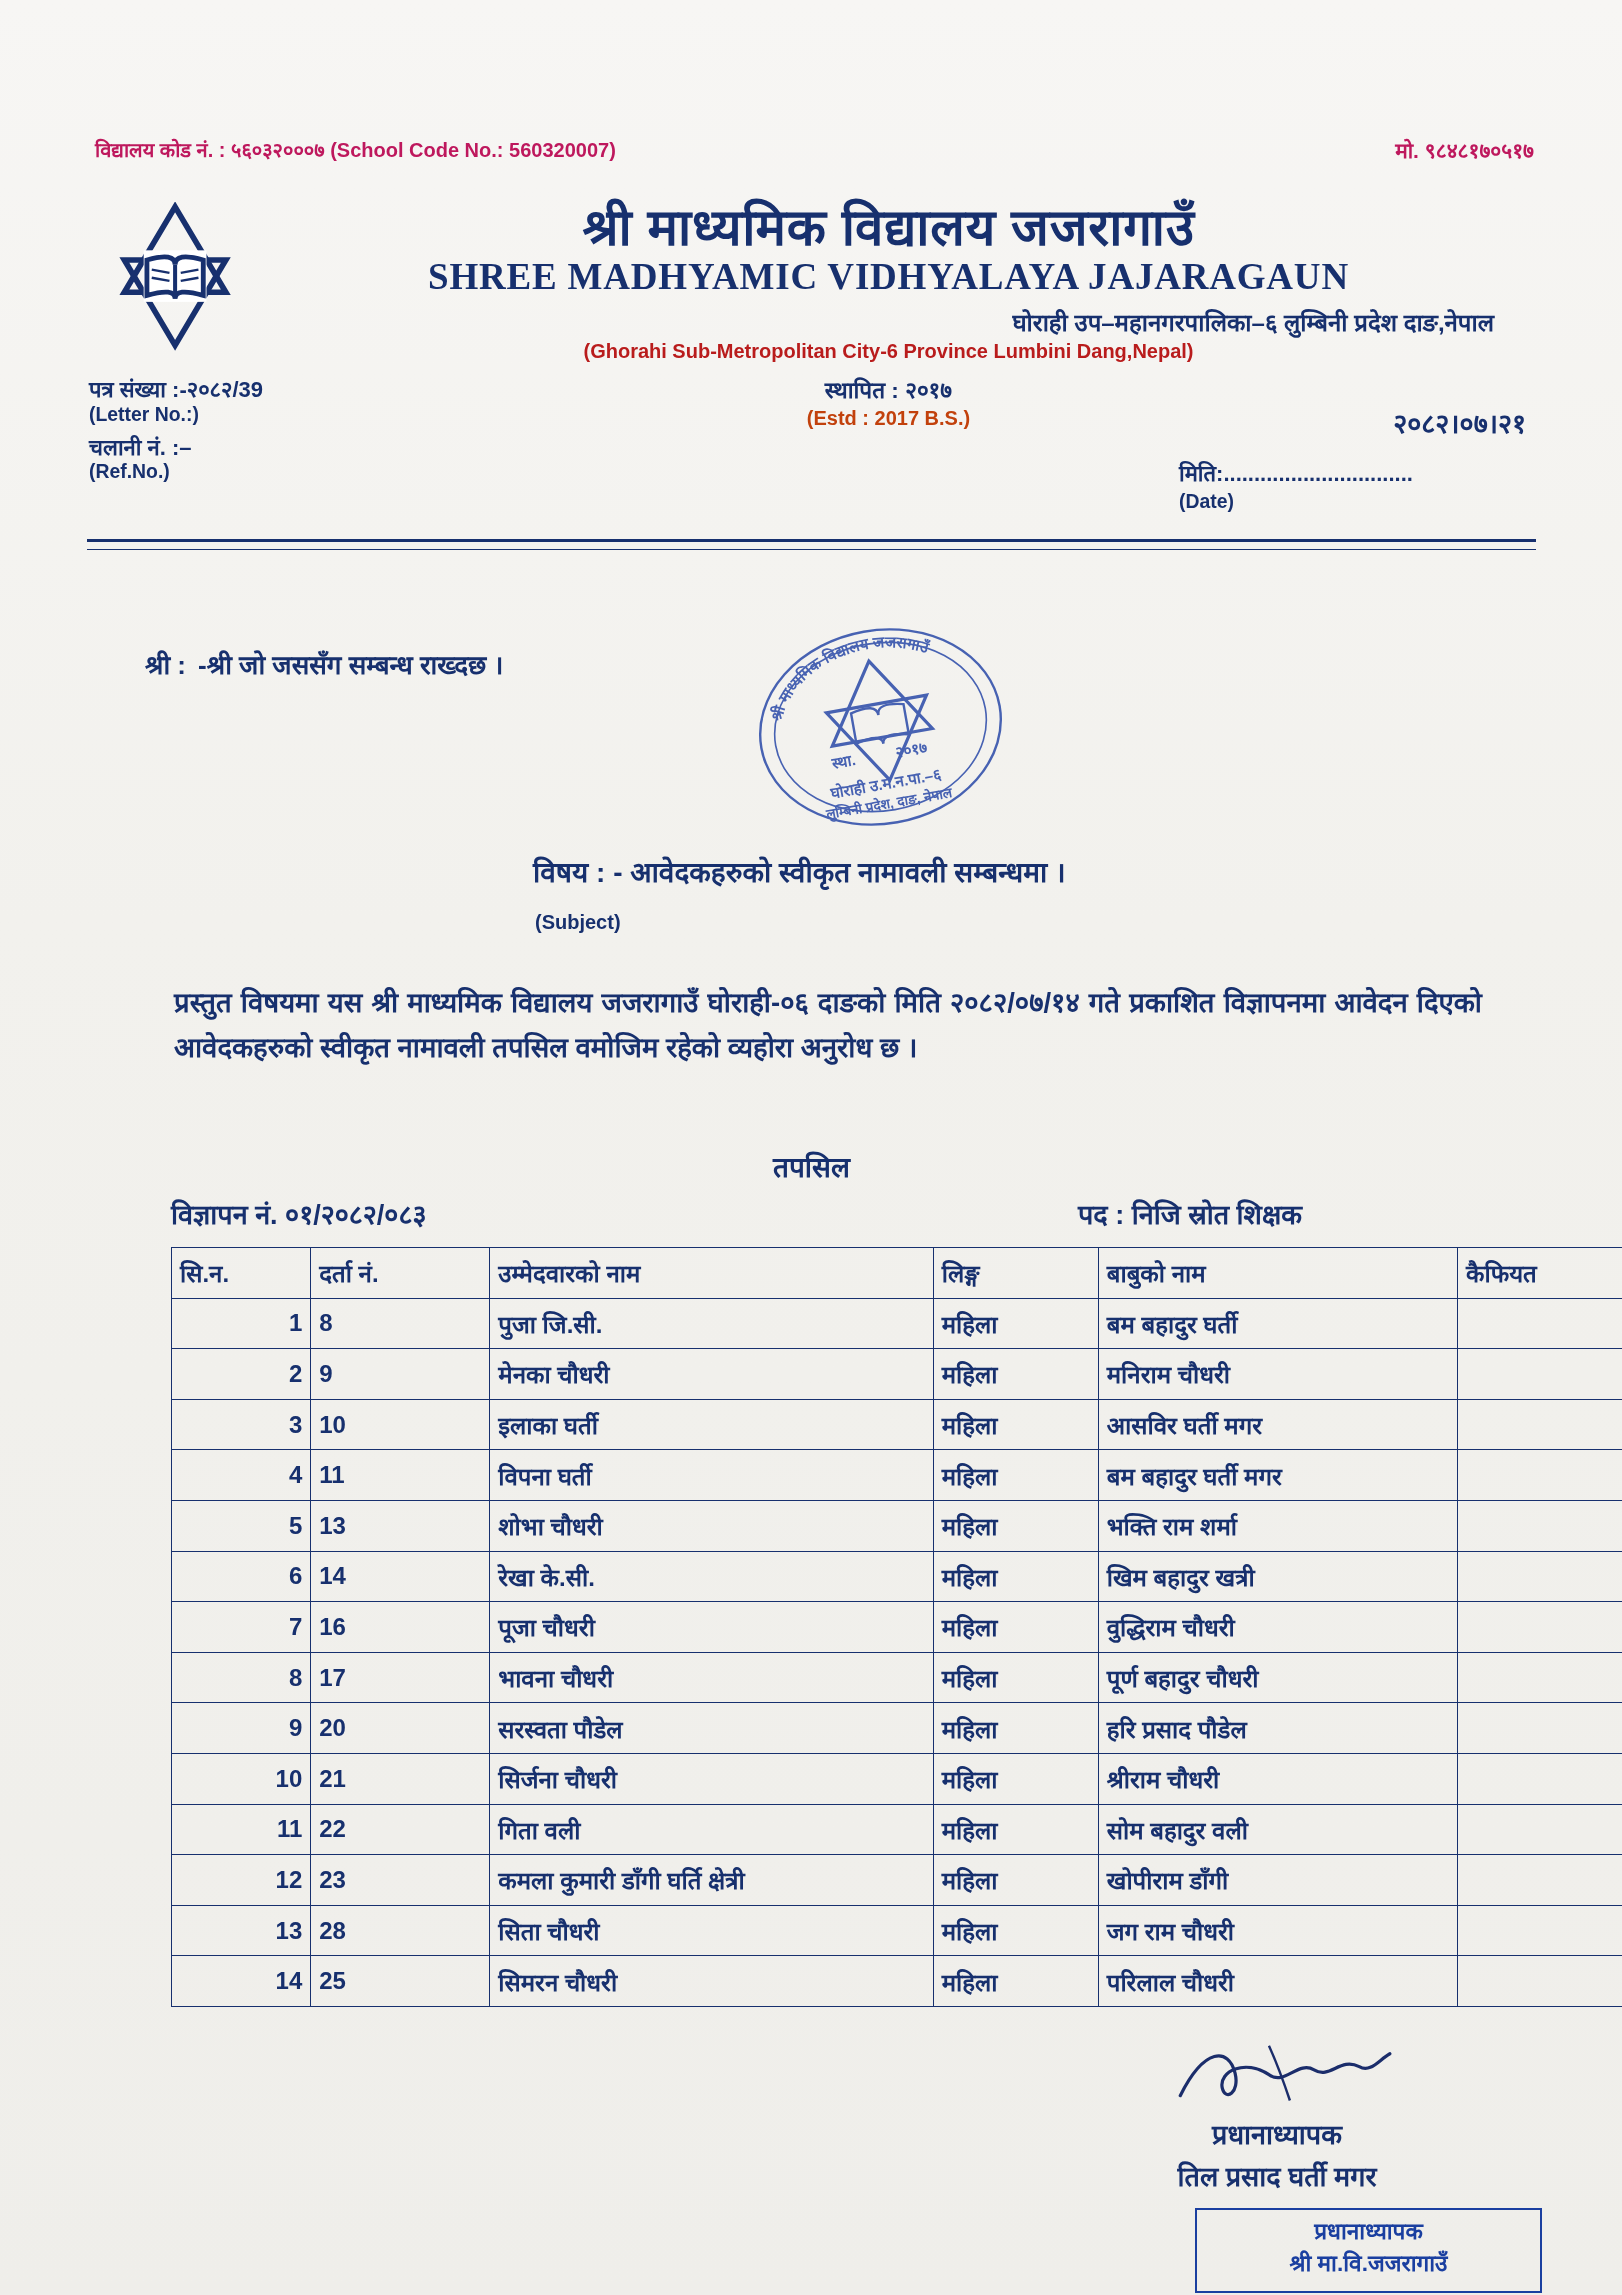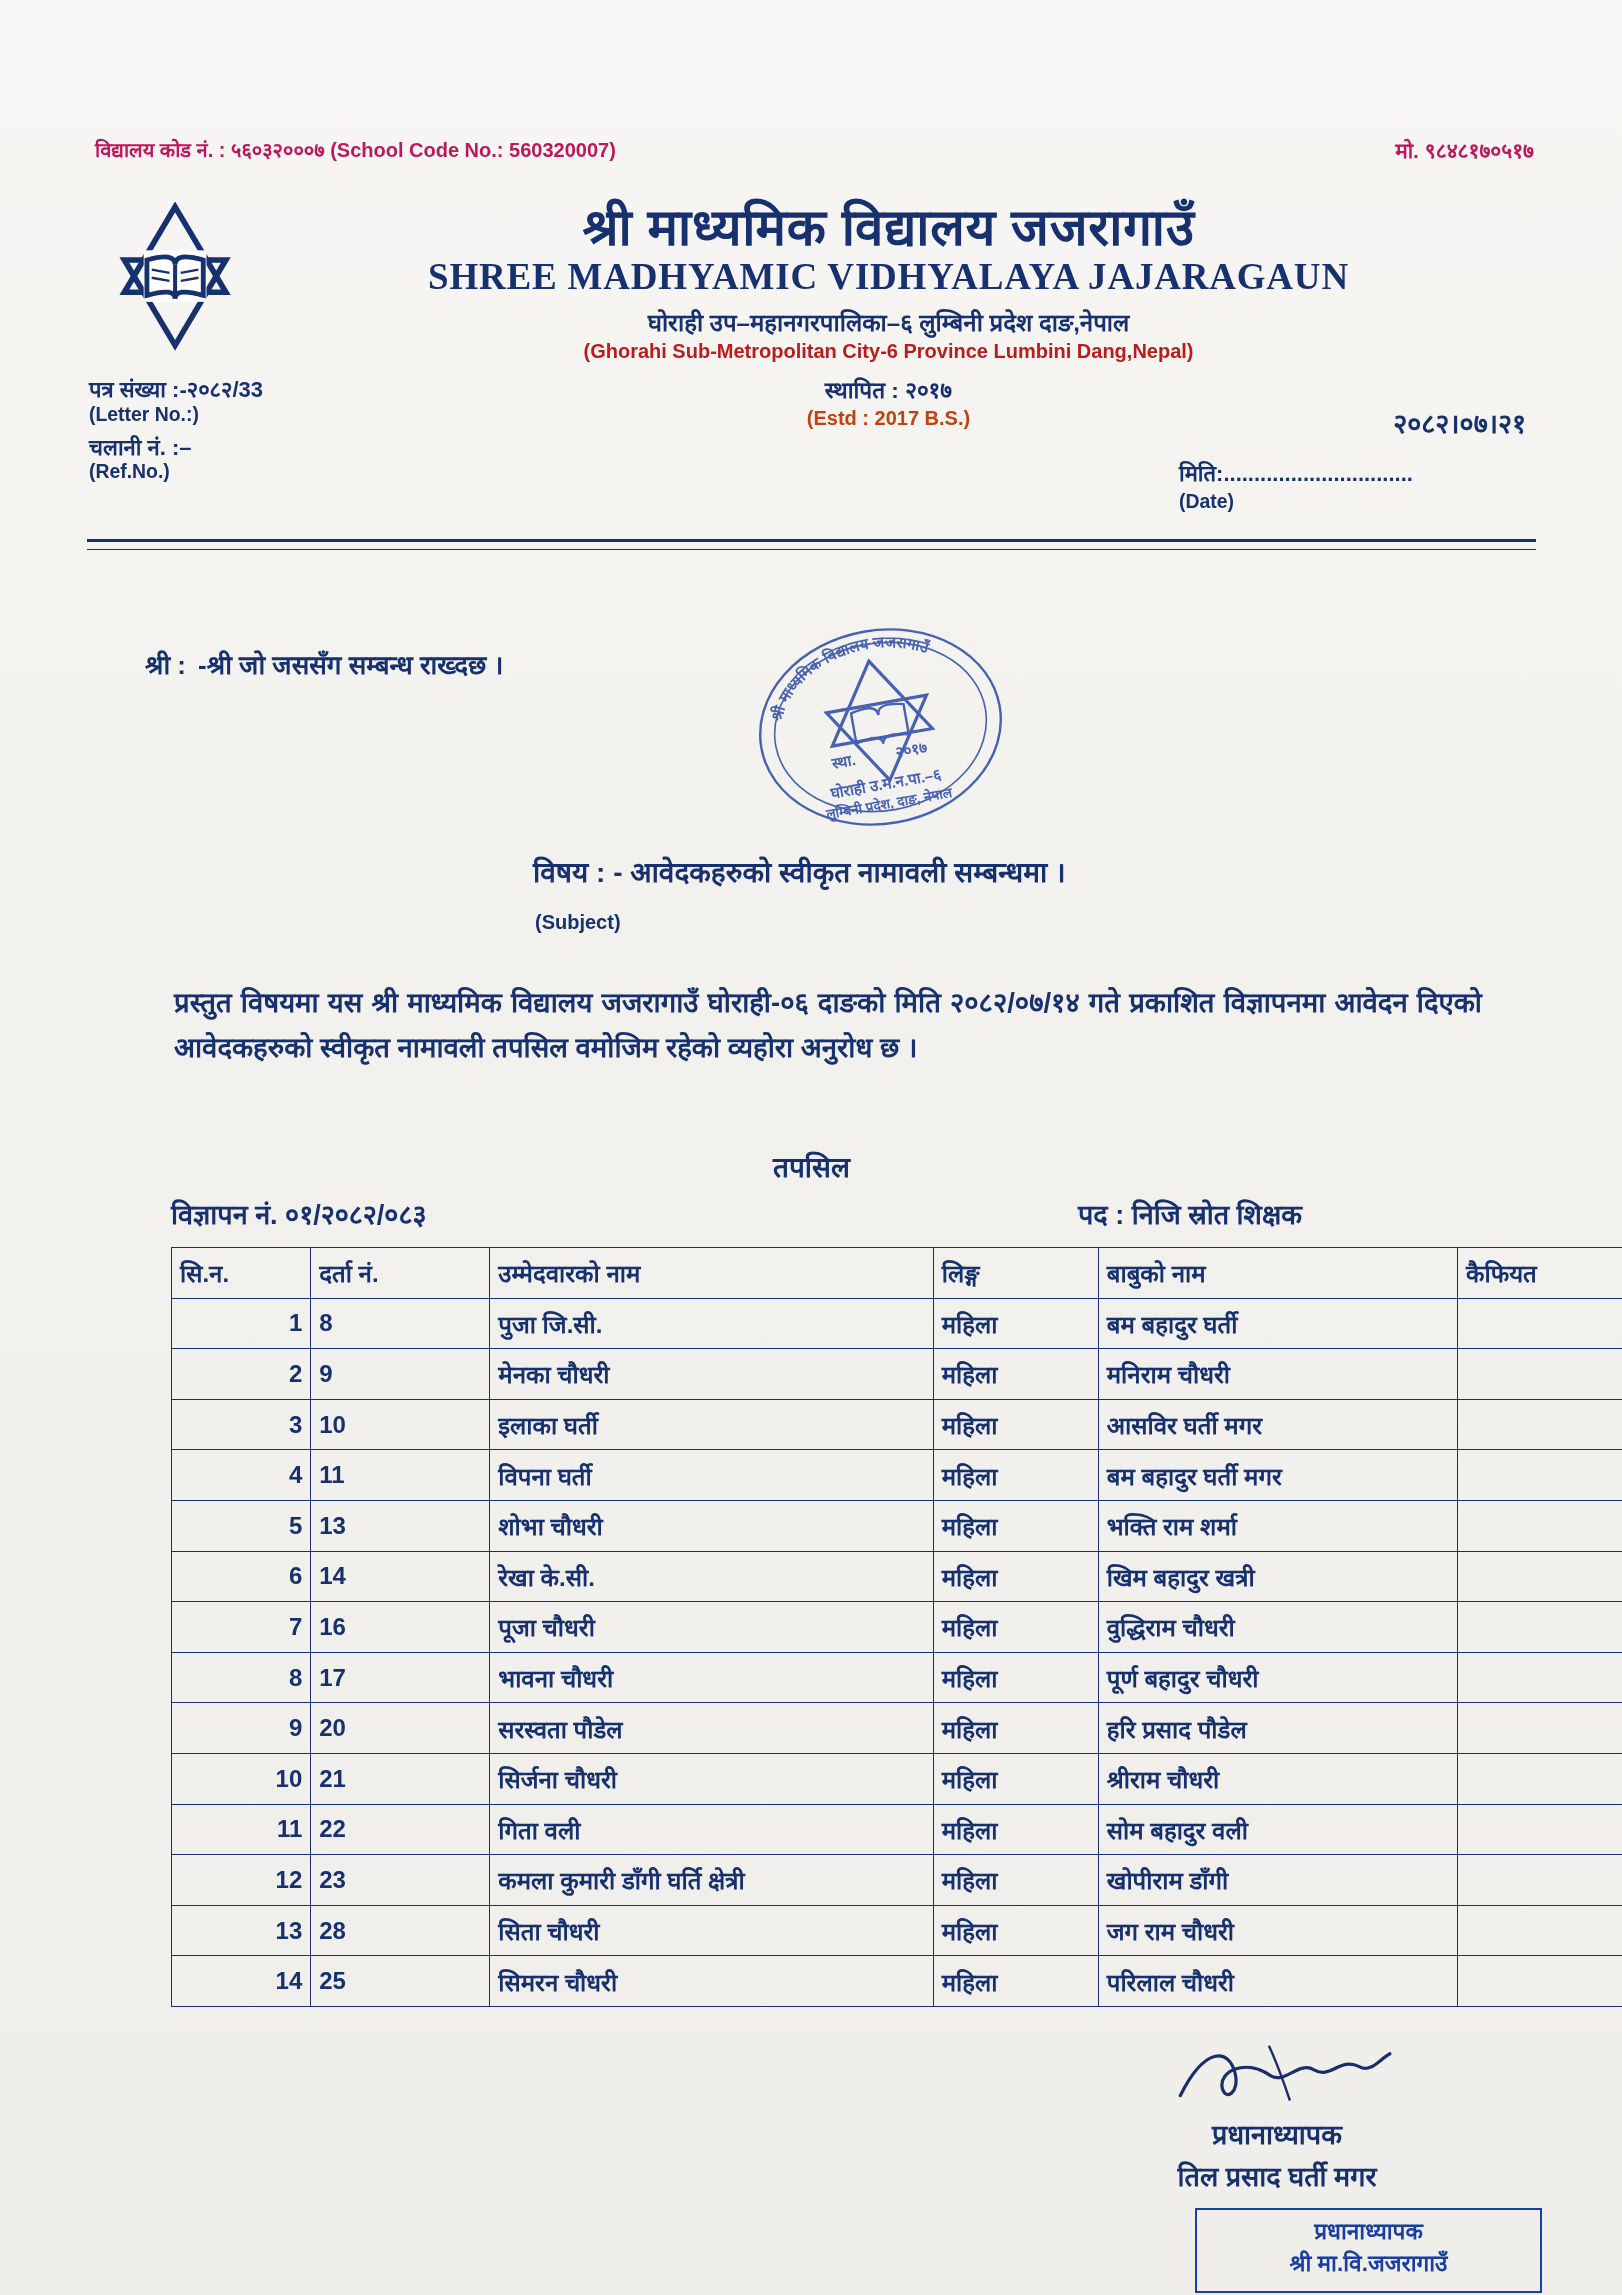--- a/index.html
+++ b/index.html
@@ -46,20 +46,21 @@
     letter-spacing:0.8px;
   }
   .school-en{
     font-size:37px;font-weight:bold;color:#17306e;line-height:1.1;
     font-family:"Liberation Serif", serif;letter-spacing:0.8px;
     margin-top:1.6px;
   }
   .addr-np{
     font-size:24px;font-weight:bold;color:#17306e;margin-top:8px;
     font-family:"Liberation Sans", sans-serif;
+    text-align:right;
   }
   .addr-en{
     font-size:20px;font-weight:bold;color:#b91c1c;margin-top:1.6px;
     font-family:"Liberation Sans", sans-serif;
   }
   .estd-np{
     font-size:22.6px;font-weight:bold;color:#17306e;margin-top:11.3px;
     font-family:"Liberation Sans", sans-serif;
   }
   .estd-en{
@@ -220,21 +221,21 @@
     <div class="school-names">
       <div class="school-np">श्री माध्यमिक विद्यालय जजरागाउँ</div>
       <div class="school-en">SHREE MADHYAMIC VIDHYALAYA JAJARAGAUN</div>
       <div class="addr-np">घोराही उप–महानगरपालिका–६ लुम्बिनी प्रदेश दाङ,नेपाल</div>
       <div class="addr-en">(Ghorahi Sub-Metropolitan City-6 Province Lumbini Dang,Nepal)</div>
       <div class="estd-np">स्थापित : २०१७</div>
       <div class="estd-en">(Estd : 2017 B.S.)</div>
     </div>
 
     <div class="left-meta">
-      <div class="row">पत्र संख्या :-२०८२/33</div>
+      <div class="row">पत्र संख्या :-२०८२/39</div>
       <div class="sub">(Letter No.:)</div>
       <div class="row">चलानी नं. :–</div>
       <div class="sub">(Ref.No.)</div>
     </div>
 
     <div class="right-meta">
       <div class="date-np">२०८२।०७।२१</div>
       <div class="date-line">मिति:...............................</div>
       <div class="sub">(Date)</div>
     </div>

